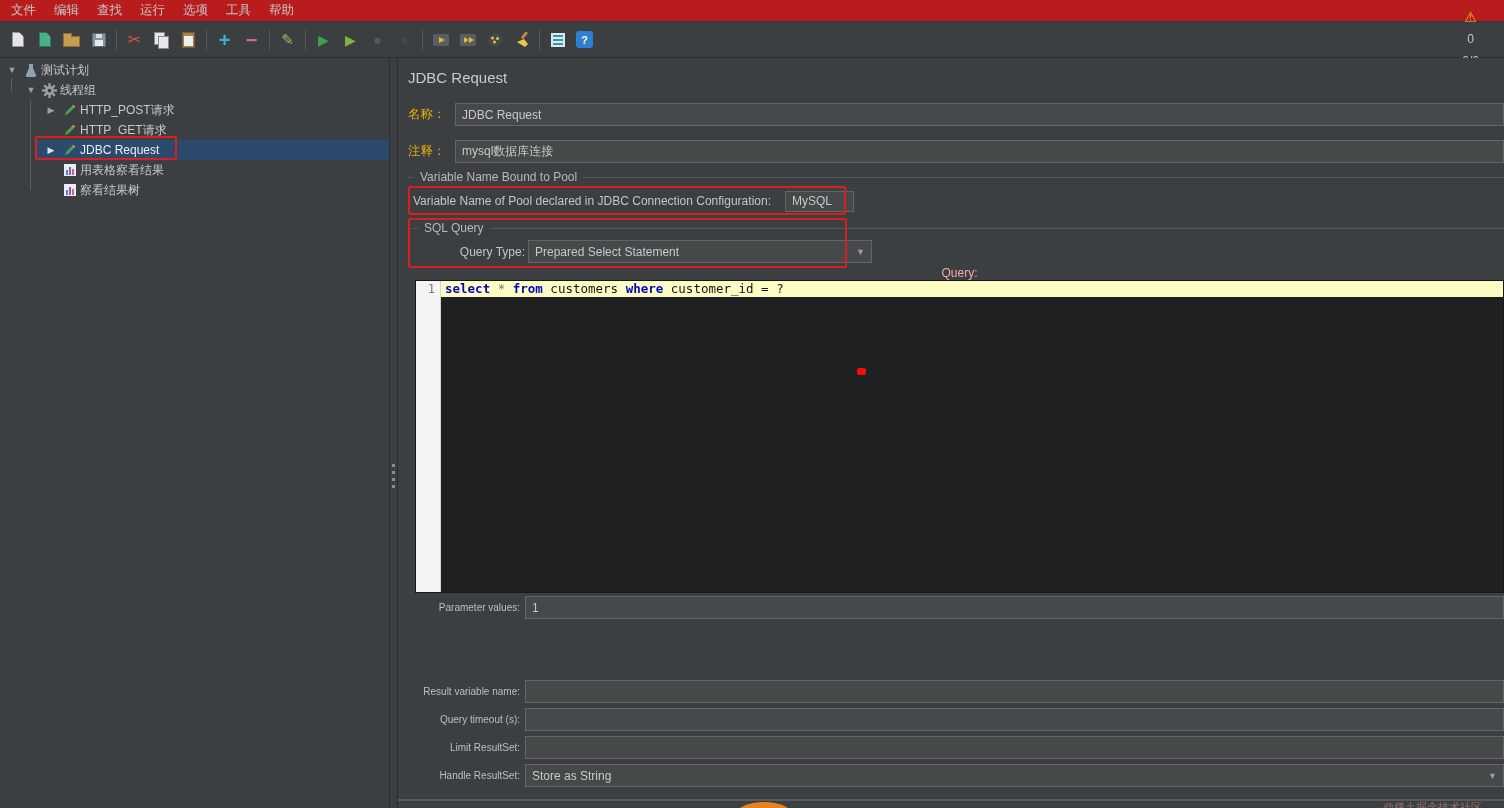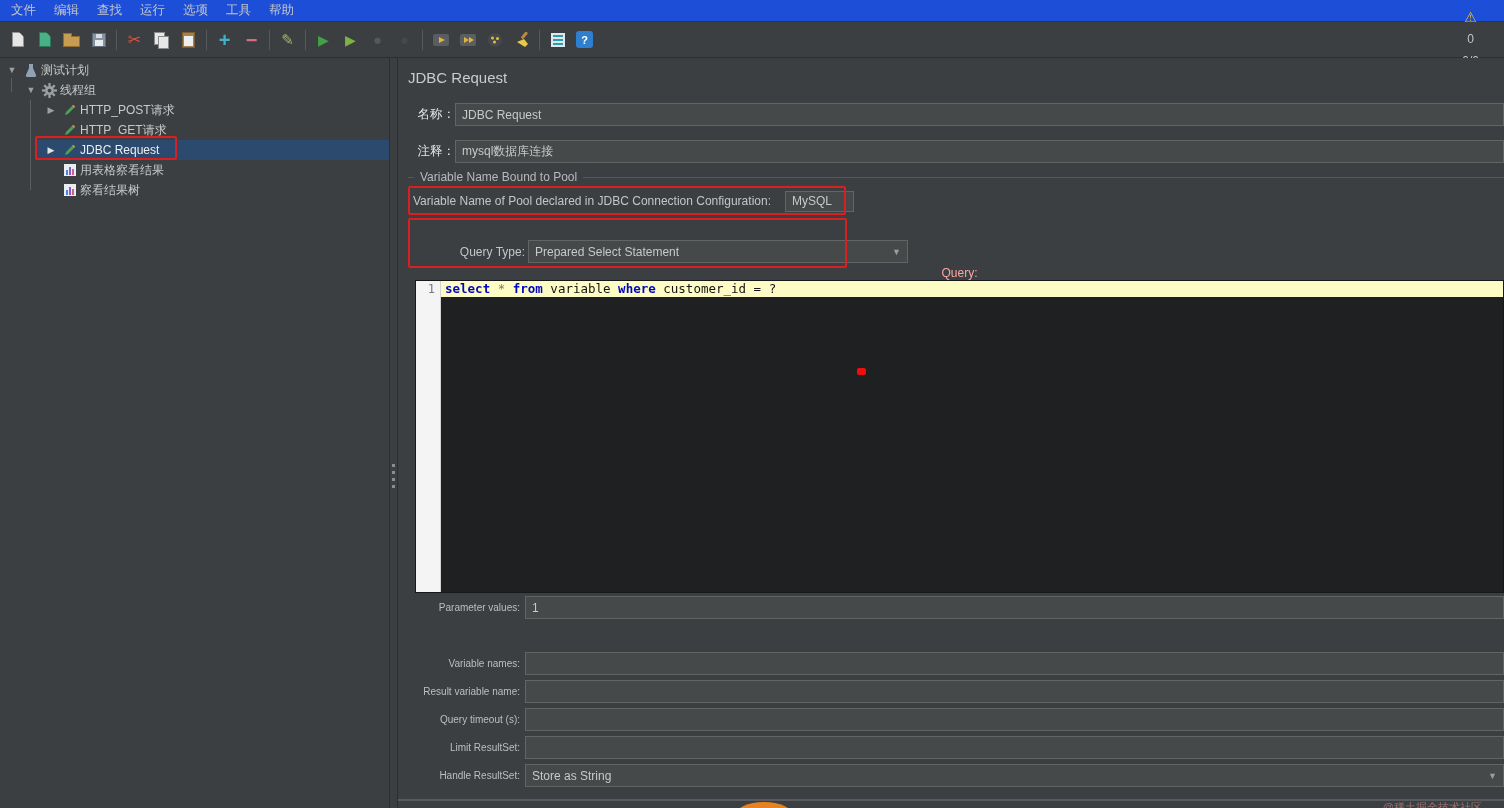--- a/index.html
+++ b/index.html
@@ -5,21 +5,21 @@
   * { margin:0; padding:0; box-sizing:border-box; }
   html,body { width:1504px; height:808px; overflow:hidden; }
   body {
     background:#3c3f41; color:#c5c7c9;
     font-family:"Liberation Sans", sans-serif; font-size:12px;
     position:relative;
   }
 
   
   .menubar { position:absolute; left:0; top:0; width:1504px; height:22px;
-    background:#1d4ed8; border-bottom:1px solid #323537;
+    background:#b91c1c; border-bottom:1px solid #323537;
     display:flex; align-items:center; padding-left:2px; }
   .menu-item { padding:3px 9px; color:#c5c7c9; font-size:12.5px; cursor:default; }
 
   
   .toolbar { position:absolute; left:0; top:22px; width:1504px; height:36px;
     background:#3c3f41; border-bottom:1px solid #2c2f31;
     display:flex; align-items:center; padding:0 6px 0 4px; }
   .tbtn { width:27px; height:27px; display:flex; align-items:center; justify-content:center;
     border-radius:3px; cursor:default; flex:0 0 auto; }
   .tsep { width:1px; height:20px; background:#55595b; margin:0 4px; flex:0 0 auto; }
@@ -75,40 +75,40 @@
     border-right:1px solid #2c2f31; display:flex; align-items:center; justify-content:center; }
   .grip { width:3px; height:28px; margin-top:90px;
     background:repeating-linear-gradient(#8a8d8f 0 3px, transparent 3px 7px); }
 
   
   .main { position:absolute; left:398px; top:58px; width:1106px; height:750px; background:#3c3f41; overflow:hidden; }
   .p-title { position:absolute; left:10px; top:11px; font-size:15px; color:#c9cbcd; }
 
   .row-name, .row-comment { position:absolute; left:10px; right:0; height:23px; display:flex; align-items:center; }
   .row-name { top:45px; } .row-comment { top:82px; }
-  .nlabel { width:47px; color:#e5e5e5; font-size:12.5px; flex:0 0 auto;text-align:right; }
+  .nlabel { width:47px; color:#eab308; font-size:12.5px; flex:0 0 auto; }
 
   .fld { background:#45494a; border:1px solid #646464; color:#c7c9ca; font-size:12px;
     height:23px; padding:2px 6px; font-family:"Liberation Sans", sans-serif; }
   input.fld { outline:none; flex:1; border-radius:0; }
   .combo { display:flex; align-items:center; justify-content:space-between; }
   .combo .carrow { color:#9a9ea0; font-size:9px; padding-left:6px; }
 
   .group-hdr { position:absolute; left:10px; right:0; display:flex; align-items:center;
     gap:6px; color:#b7b9bb; font-size:12px; }
   .group-hdr::before { content:""; width:6px; height:1px; background:#54585a; flex:0 0 auto; }
   .group-hdr::after  { content:""; flex:1; height:1px; background:#54585a; }
   .pool-hdr { top:112px; } .sql-hdr { top:163px; left:14px; }
 
   .pool-row { position:absolute; left:15px; top:132px; height:22px; display:flex; align-items:center; gap:14px; }
   .pool-label { color:#c3c5c7; font-size:12px; white-space:nowrap; }
   .pool-fld { width:69px; height:21px; }
 
   .qt-label { position:absolute; left:0; top:187px; width:127px; text-align:right; color:#c3c5c7; font-size:12px; }
-  .qt-combo { position:absolute; left:130px; top:182px; width:380px;gap:29px; }
+  .qt-combo { position:absolute; left:130px; top:182px; width:344px;gap:29px; }
 
   .q-label { position:absolute; left:17px; right:0; top:208px; text-align:center; color:#fca5a5; font-size:12px; }
 
   .editor { position:absolute; left:17px; top:222px; right:0; height:313px;
     display:flex; background:#1e2022; border:1px solid #17181a; }
   .gutter { width:25px; background:#f4f4f4; border-right:1px solid #d4d4d4;
     font-family:"DejaVu Sans Mono", monospace; font-size:12px; color:#7a7a7a;
     text-align:right; padding:1px 5px 0 0; }
   .code { flex:1; font-family:"DejaVu Sans Mono", monospace; font-size:12.5px; }
   .cur-line { background:#fdfcc4; height:16px; line-height:16px; padding-left:4px; white-space:pre; }
@@ -359,47 +359,46 @@
 
   <div class="group-hdr pool-hdr">
     <span>Variable Name Bound to Pool</span>
   </div>
 
   <div class="pool-row">
     <span class="pool-label">Variable Name of Pool declared in JDBC Connection Configuration:</span>
     <input class="fld pool-fld" type="text" value="MySQL" style="">
   </div>
 
+  <div class="group-hdr sql-hdr">
+    <span>SQL Query</span>
+  </div>
 
   <div class="qt-label">Query Type:</div>
   <div class="fld combo qt-combo">
     <span>Prepared Select Statement</span>
     <span class="carrow">▼</span>
   </div>
 
   <div class="q-label">Query:</div>
 
   <div class="editor">
     <div class="gutter">
       <div>1</div>
     </div>
     <div class="code">
-      <div class="cur-line"><span class="tok-kw">select</span><span class="tok-op"> * </span><span class="tok-kw">from</span><span class="tok-id"> variable </span><span class="tok-kw">where</span><span class="tok-id"> customer_id = ?</span></div>
+      <div class="cur-line"><span class="tok-kw">select</span><span class="tok-op"> * </span><span class="tok-kw">from</span><span class="tok-id"> customers </span><span class="tok-kw">where</span><span class="tok-id"> customer_id = ?</span></div>
     </div>
   </div>
 
   <div class="red-dot"></div>
 
   <div class="frow" style="top:538px">
     <span class="flabel">Parameter values:</span>
     <input class="fld" type="text" value="1" style="">
-  </div>
-  <div class="frow" style="top:594px">
-    <span class="flabel">Variable names:</span>
-    <input class="fld" type="text" value="" style="">
   </div>
   <div class="frow" style="top:622px">
     <span class="flabel">Result variable name:</span>
     <input class="fld" type="text" value="" style="">
   </div>
   <div class="frow" style="top:650px">
     <span class="flabel">Query timeout (s):</span>
     <input class="fld" type="text" value="" style="">
   </div>
   <div class="frow" style="top:678px">

